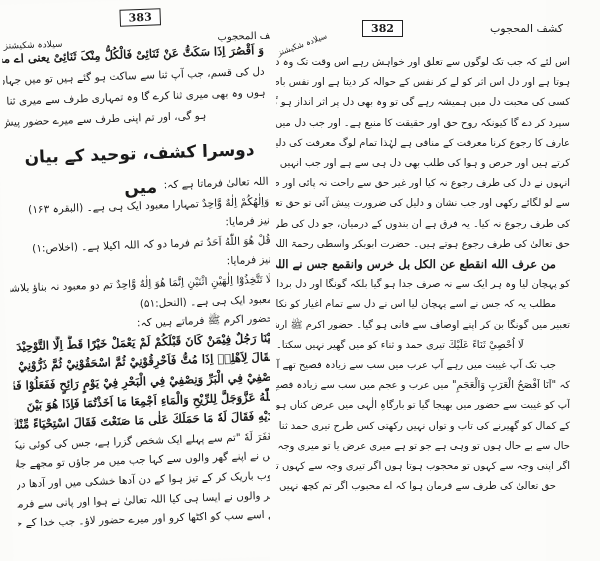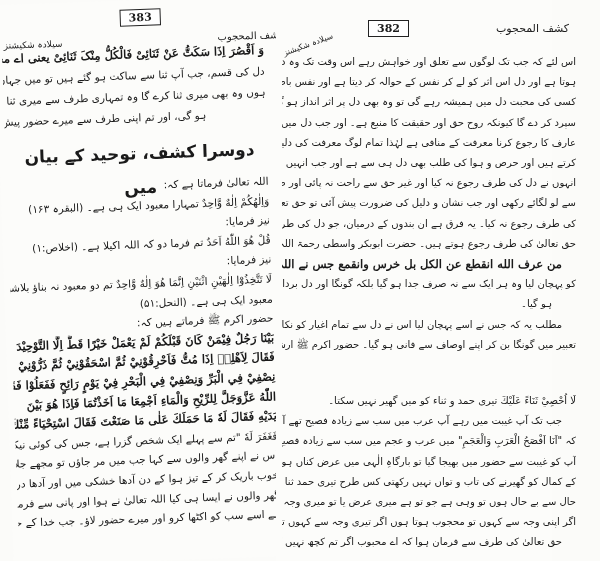--- a/index.html
+++ b/index.html
@@ -9,35 +9,35 @@
     font-family: "DejaVu Sans", sans-serif;
     color: #1a1a1a;
     position: relative;
   }
   .page {
     position: absolute; top: 0; height: 561px;
     background: #fcfcfa;
     box-sizing: border-box;
   }
   .page-left { left: 0; width: 286px; transform: rotate(-2deg); transform-origin: 50% 30%; }
-  .page-right { left: 276px; width: 276px; }
+  .page-right { left: 270px; width: 276px; }
   .gutter {
     position: absolute; left: 276px; top: 8px; width: 12px; height: 553px;
     background: linear-gradient(to right, #e8e8e4, #bdbdb8 45%, #f0f0ec);
   }
   .pagenum {
     position: absolute; font-family: "DejaVu Serif", serif; font-weight: bold;
     font-size: 11px; border: 1.5px solid #222; padding: 1px 8px; background: #fff;
   }
   .hdr { position: absolute; direction: rtl; font-size: 11px; white-space: nowrap; }
   .text { position: absolute; direction: rtl; text-align: right; font-size: 10.5px; line-height: 21px; }
   .line { display: block; white-space: nowrap; overflow: hidden; }
   .arabic { font-family: "DejaVu Serif", serif; font-size: 11.5px; font-weight: bold; }
   .heading { font-size: 17px; font-weight: bold; text-align: center; line-height: 34px; }
-  .center { text-align: right; margin-top: 36px; }
+  .center { text-align: left; }
 </style>
 </head>
 <body>
 
 <div class="page page-left">
   <div class="pagenum" style="left:125px; top:9px;">383</div>
   <div class="hdr" style="left:8px; top:36px; font-size:9px;">سیلادہ شکیشنز</div>
   <div class="hdr" style="left:222px; top:34px; font-size:10px;">کشف المحجوب</div>
 
   <div class="text" style="left:6px; top:44px; width:262px;">
@@ -84,21 +84,20 @@
     <span class="line">کسی کی محبت دل میں ہمیشہ رہے گی تو وہ بھی دل پر اثر انداز ہو گی اور دل اس اثر کو لے کر روح کے</span>
     <span class="line">سپرد کر دے گا کیونکہ روح حق اور حقیقت کا منبع ہے۔ اور جب دل میں غیر کا دخل ہوتا اس کی طرف</span>
     <span class="line">عارف کا رجوع کرنا معرفت کے منافی ہے لہٰذا تمام لوگ معرفت کی دلیل کی طلب بھی دل سے</span>
     <span class="line">کرتے ہیں اور حرص و ہوا کی طلب بھی دل ہی سے ہے اور جب انہیں اپنی مراد حاصل نہ ہوئی تو</span>
     <span class="line">انہوں نے دل کی طرف رجوع نہ کیا اور غیر حق سے راحت نہ پائی اور صرف حق تعالیٰ کو پایا اسی</span>
     <span class="line">سے لو لگائے رکھی اور جب نشان و دلیل کی ضرورت پیش آئی تو حق تعالیٰ کی طرف رجوع کیا اسی دل</span>
     <span class="line">کی طرف رجوع نہ کیا۔ یہ فرق ہے ان بندوں کے درمیان، جو دل کی طرف رجوع ہوتے ہیں یا جو</span>
     <span class="line">حق تعالیٰ کی طرف رجوع ہوتے ہیں۔ حضرت ابوبکر واسطی رحمۃ اللہ علیہ فرماتے ہیں کہ:</span>
     <span class="line arabic" style="padding-right:14px;">من عرف الله انقطع عن الكل بل خرس وانقمع جس نے اللہ</span>
     <span class="line">کو پہچان لیا وہ ہر ایک سے نہ صرف جدا ہو گیا بلکہ گونگا اور دل برداشتہ بھی</span>
-    <span class="line" style="padding-right:24px;">ہو گیا۔</span>
     <span class="line" style="padding-right:14px;">مطلب یہ کہ جس نے اسے پہچان لیا اس نے دل سے تمام اغیار کو نکال دیا اور اس کی</span>
     <span class="line">تعبیر میں گونگا بن کر اپنے اوصاف سے فانی ہو گیا۔ حضور اکرم ﷺ ارشاد فرماتے ہیں کہ:</span>
     <span class="line center">لَا اُحْصِيْ ثَنَاءً عَلَيْكَ تیری حمد و ثناء کو میں گھیر نہیں سکتا۔</span>
     <span class="line" style="padding-right:14px;">جب تک آپ غیبت میں رہے آپ عرب میں سب سے زیادہ فصیح تھے آپ فرماتے ہیں</span>
     <span class="line">کہ "اَنَا اَفْصَحُ الْعَرَبِ وَالْعَجَمِ" میں عرب و عجم میں سب سے زیادہ فصیح ہوں۔ اور جب</span>
     <span class="line">آپ کو غیبت سے حضور میں بھیجا گیا تو بارگاہِ الٰہی میں عرض کناں ہوئے کہ میری زبان تیری حمد و ثنا</span>
     <span class="line">کے کمال کو گھیرنے کی تاب و تواں نہیں رکھتی کس طرح تیری حمد ثنا کروں۔ قال سے بے قال اور</span>
     <span class="line">حال سے بے حال ہوں تو وہی ہے جو تو ہے میری عرض یا تو میری وجہ سے ہو گی یا آپ کی وجہ۔</span>
     <span class="line">اگر اپنی وجہ سے کہوں تو محجوب ہوتا ہوں اگر تیری وجہ سے کہوں تو تیری قربت کی تحقیق میں اپنے</span>
     <span class="line" style="padding-right:14px;">حق تعالیٰ کی طرف سے فرمان ہوا کہ اے محبوب اگر تم کچھ نہیں کہہ سکتے تو ہم فرماتے</span>

